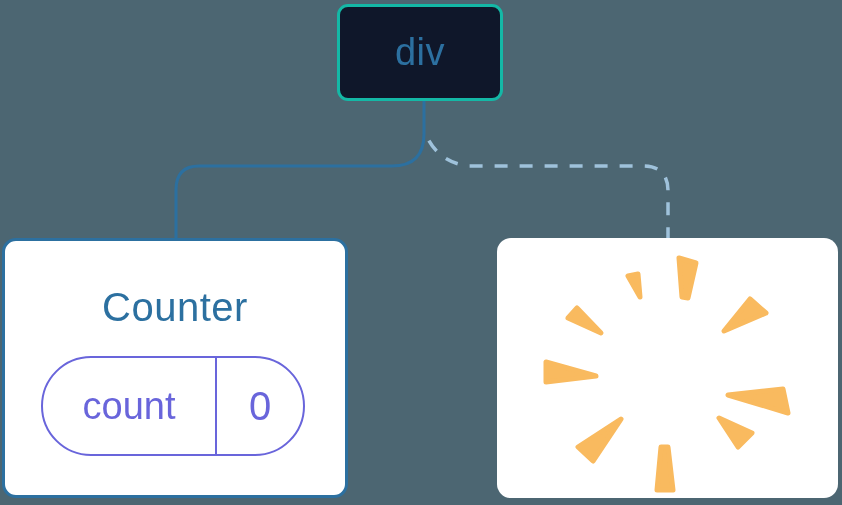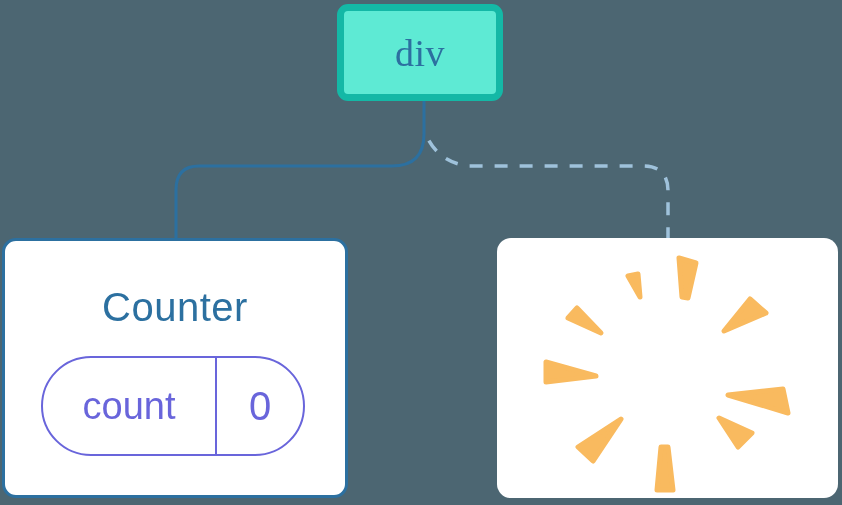--- a/index.html
+++ b/index.html
@@ -18,28 +18,27 @@
     position: absolute;
     inset: 0;
     pointer-events: none;
   }
   .node-root {
     position: absolute;
     left: 337px;
     top: 4px;
     width: 166px;
     height: 97px;
-    background: #5eead4;
-    border: 7px solid #14b8a6;
+    background: #0f172a;
+    border: 3px solid #14b8a6;
     border-radius: 11px;
     box-sizing: border-box;
     display: flex;
     align-items: center;
     justify-content: center;
-    font-family: Liberation Serif, serif;
   }
   .node-root .label {
     color: #2C70A0;
     font-size: 38px;
     font-weight: 500;
     letter-spacing: 0.5px;
   }
   .card {
     position: absolute;
     top: 238px;

